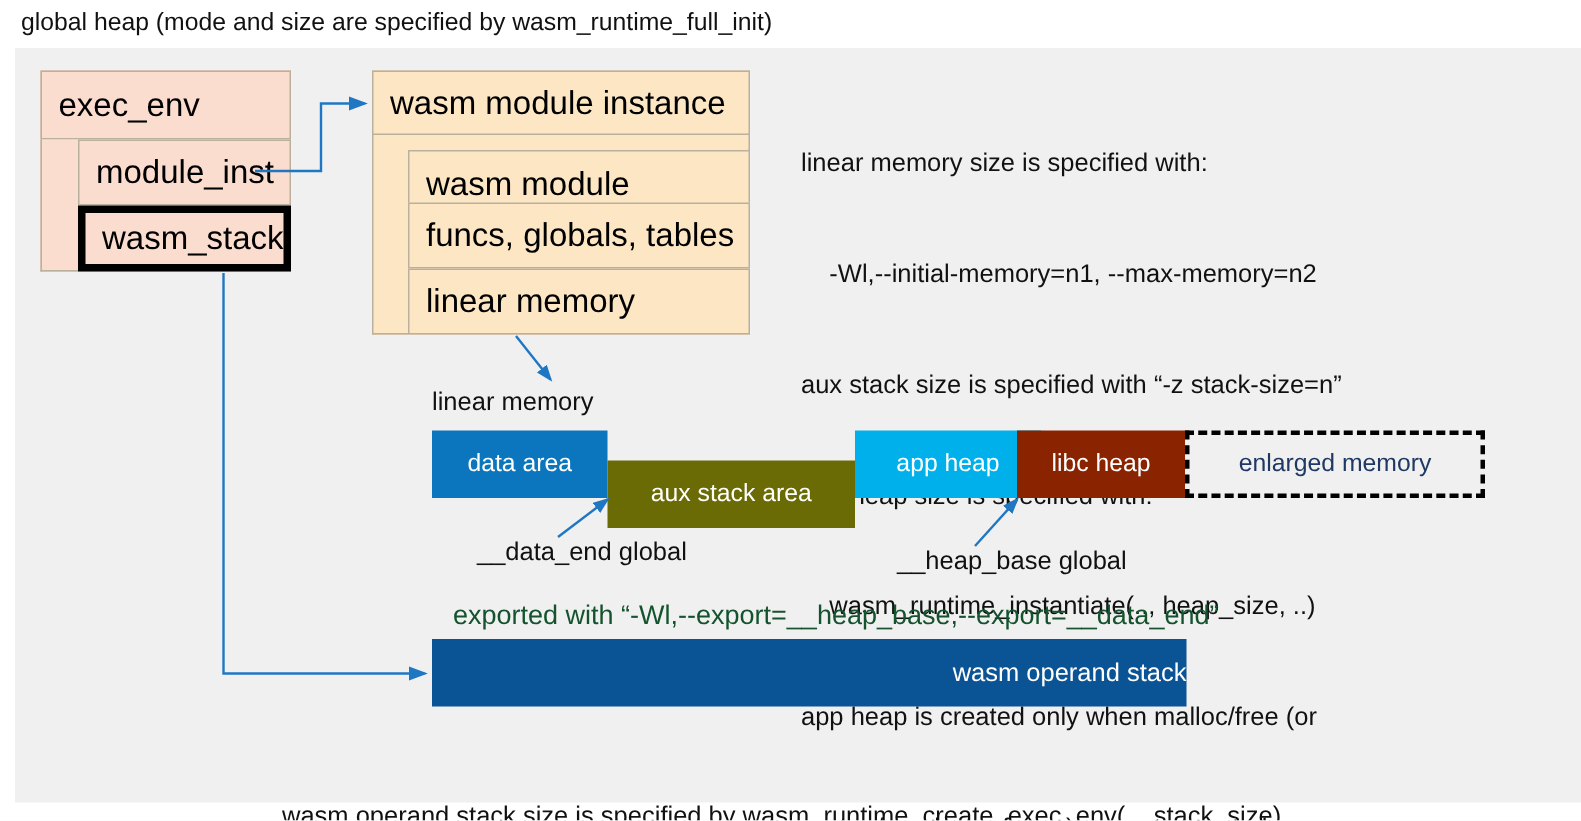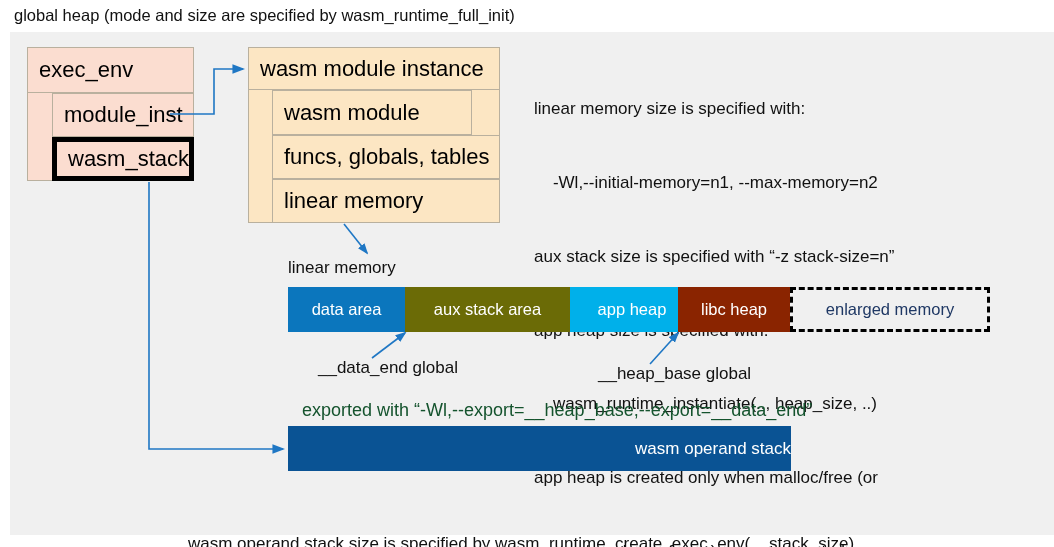--- a/index.html
+++ b/index.html
@@ -94,21 +94,21 @@
     background: #fce6c3;
   }
   #module-instance-gutter {
     position: absolute;
     left: 248px; top: 90px; width: 24px; height: 133px;
     box-sizing: border-box;
     border-left: 1px solid #b9b09e;
     border-bottom: 1px solid #b9b09e;
     background: #fce6c3;
   }
-  #wasm-module-row   { left: 272px; top: 90px;  width: 200px; height: 45px; border:1px solid #b9b09e; background:#fce6c3; }
+  #wasm-module-row   { left: 272px; top: 100px;  width: 228px; height: 45px; border:1px solid #b9b09e; background:#fce6c3; }
   #funcs-row         { left: 272px; top: 135px; width: 228px; height: 44px; border:1px solid #b9b09e; background:#fce6c3; }
   #linear-memory-row { left: 272px; top: 179px; width: 228px; height: 44px; border:1px solid #b9b09e; background:#fce6c3; }
 
   
   #runtime-notes {
     position: absolute;
     left: 534px;
     top: 48px;
     width: 510px;
     font-size: 17px;
@@ -137,21 +137,21 @@
     height: 45px;
     box-sizing: border-box;
     display: flex;
     align-items: center;
     justify-content: center;
     font-size: 16.5px;
     color: #ffffff;
     white-space: nowrap;
   }
   #seg-data-area   { left: 0px;   width: 117px; background: #0b76bd; }
-  #seg-aux-stack   { left: 117px; width: 165px; background: #6b6b06; }
+  #seg-aux-stack   { left: 117px; width: 165px; background: #6b6b06; margin-top: 20px; }
   #seg-app-heap    { left: 282px; width: 124px; background: #00b0ea; }
   #seg-libc-heap   { left: 390px; width: 112px; background: #8a2400; }
   #seg-enlarged {
     left: 502px; width: 200px;
     background: #f0f0f0;
     color: #1f3864;
     border: 3px dashed #000000;
   }
 
   

